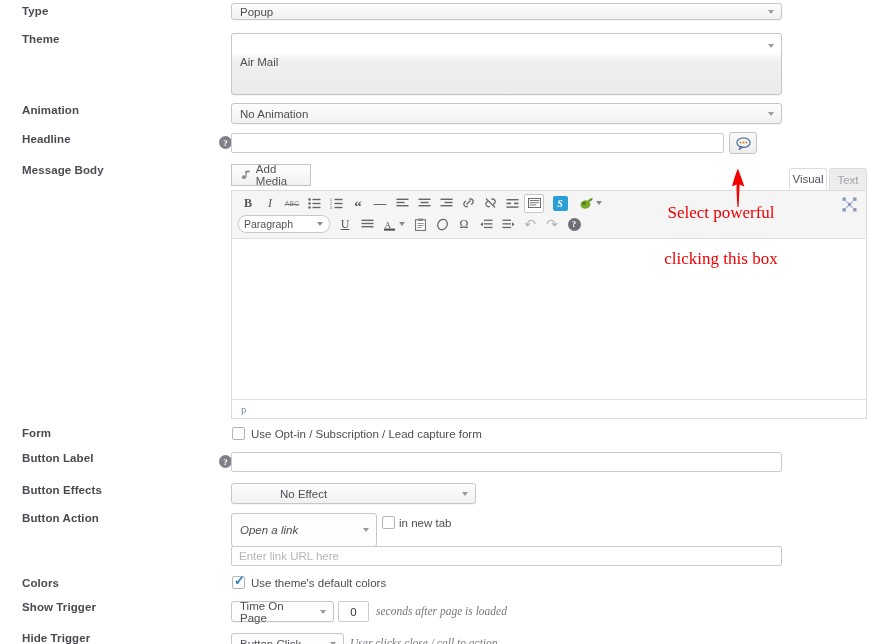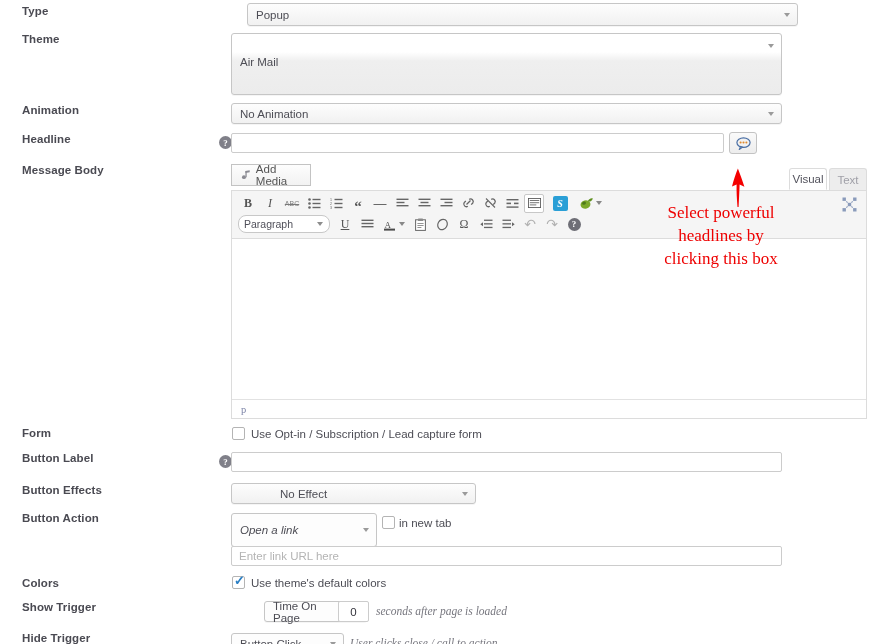--- a/index.html
+++ b/index.html
@@ -215,21 +215,21 @@
   <div class="row-label" style="top:133px">Headline</div>
   <div class="row-label" style="top:164px">Message Body</div>
   <div class="row-label" style="top:427px">Form</div>
   <div class="row-label" style="top:452px">Button Label</div>
   <div class="row-label" style="top:484px">Button Effects</div>
   <div class="row-label" style="top:512px">Button Action</div>
   <div class="row-label" style="top:577px">Colors</div>
   <div class="row-label" style="top:601px">Show Trigger</div>
   <div class="row-label" style="top:632px">Hide Trigger</div>
 
-  <div class="sel" style="left:247px; top:3px; width:551px; height:23px;text-align:right;">
+  <div class="sel" style="left:231px; top:3px; width:551px; height:17px;text-align:right;">
     <span>Popup</span>
     <span class="caret"></span>
   </div>
 
   <div class="themebox" style="left:231px; top:33px; width:551px; height:62px;">
     <span class="opt">Air Mail</span>
     <span class="caret"></span>
   </div>
 
   <div class="sel" style="left:231px; top:103px; width:551px; height:21px;">
@@ -453,35 +453,34 @@
 
   <div class="tinput ph" style="left:231px; top:546px; width:551px; height:20px;">
     <span>Enter link URL here</span>
   </div>
 
   <div class="cb" style="left:232px; top:576px;">
     <span class="tick">✓</span>
   </div>
   <div class="cb-label" style="left:251px; top:577px;">Use theme's default colors</div>
 
-  <div class="sel white" style="left:231px; top:601px; width:103px; height:21px;margin-left:33px;">
+  <div class="sel white" style="left:231px; top:601px; width:103px; height:21px;">
     <span>Time On Page</span>
     <span class="caret"></span>
   </div>
   <div class="tinput" style="left:338px; top:601px; width:31px; height:21px; justify-content:center; padding:0;">0</div>
   <div class="hint" style="left:376px; top:605px;">seconds after page is loaded</div>
 
   <div class="sel white" style="left:231px; top:633px; width:113px; height:21px;">
     <span>Button Click</span>
     <span class="caret"></span>
   </div>
   <div class="hint" style="left:350px; top:637px;">User clicks close / call to action</div>
 
   <div class="anno-arrow" style="left:715px; top:160px;">
     <svg width="46" height="48" viewBox="0 0 46 48">
       <path d="M22.5 47 C21.8 38 21.4 31 21.6 24.5 L17 26.5 C18.6 20 20.6 14 22.9 8.5 C25.2 14.4 27.4 20.6 29.4 26.8 L24.6 24.6 C24.4 31.2 24 38.4 23.6 47 Z" fill="#f40000"></path>
     </svg>
   </div>
   <div class="anno" style="left:651px; top:201px; width:140px;">Select powerful</div>
-  <div class="anno" style="left:651px; top:224px; width:140px;">headlines by</div>
   <div class="anno" style="left:651px; top:247px; width:140px;">clicking this box</div>
 
 </div>
 
 </body></html>

